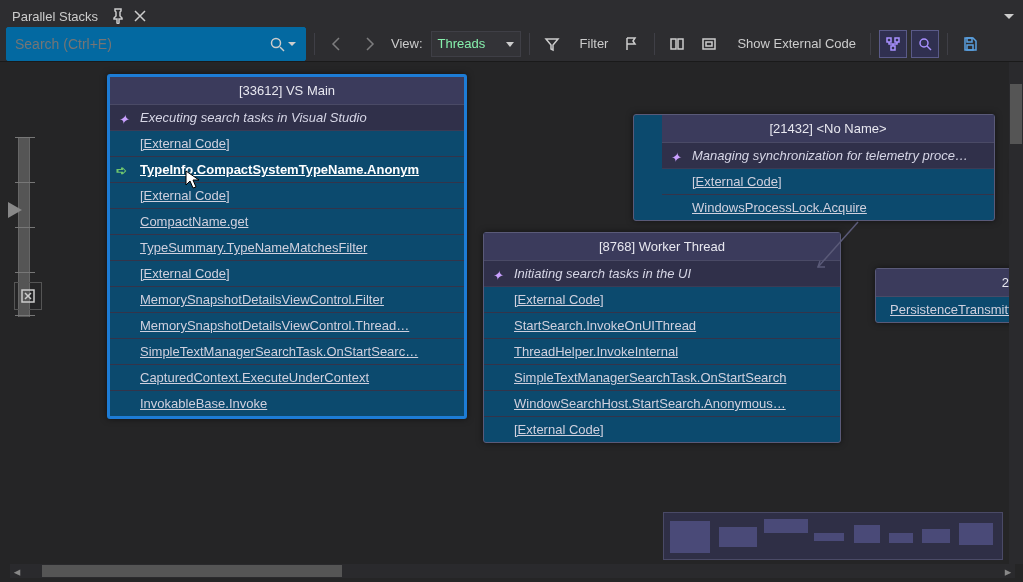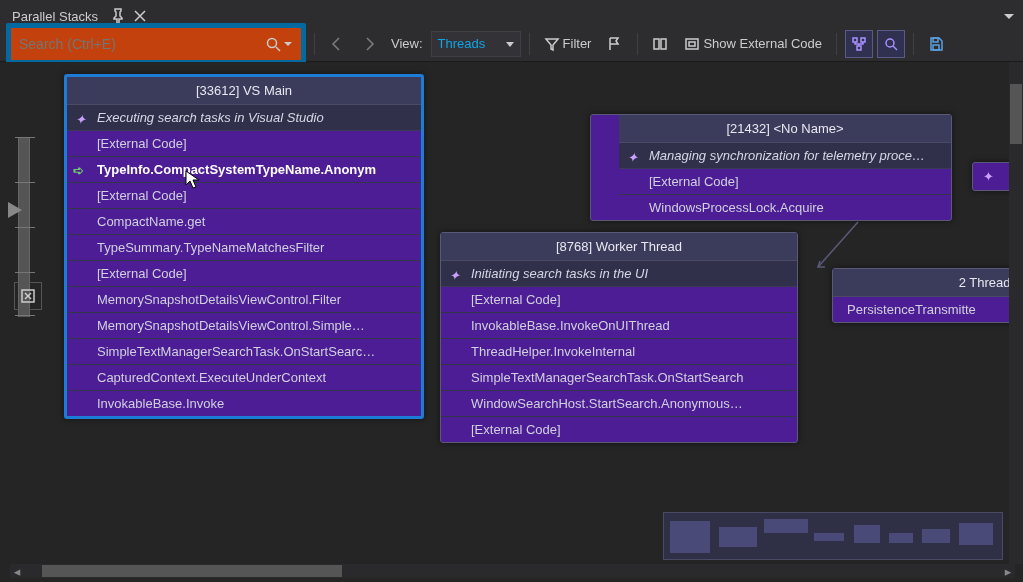--- a/index.html
+++ b/index.html
@@ -4,40 +4,40 @@
 <style>
   * { box-sizing: border-box; margin: 0; padding: 0; }
   html, body { width: 1023px; height: 582px; overflow: hidden; font-family: "Segoe UI", sans-serif; background:#1e1e1e; color:#d0d0d0; font-size:13px; }
   .window { width:1023px; height:582px; background:#252526; display:flex; flex-direction:column; }
   .titlebar { height:26px; background:#2d2d30; display:flex; align-items:flex-end; padding:0 4px; }
   .titlebar .title { color:#cccccc; padding:2px 8px; }
   .titlebar .tb-btn { width:20px; height:20px; display:flex; align-items:center; justify-content:center; color:#ccc; margin-left:2px; }
   .titlebar .spacer { flex:1; }
   .dropdown-arrow { margin-left:auto; }
   .toolbar { height:36px; background:#2d2d30; display:flex; align-items:center; padding:0 6px; border-bottom:1px solid #1a1a1a; gap:4px;}
-  .search-box { flex:0 0 300px; height:28px; background:#c2410c; border:5px solid #0369a1; border-radius:2px; display:flex; align-items:center; padding:16px 8px; color:#999; }
+  .search-box { flex:0 0 300px; height:28px; background:#0369a1; border:1px solid #0369a1; border-radius:2px; display:flex; align-items:center; padding:16px 8px; color:#999; }
   .search-box input { flex:1; background:transparent; border:none; outline:none; color:#ccc; font-size:14px; }
   .toolbar .icon-btn { width:28px; height:28px; display:flex; align-items:center; justify-content:center; color:#ccc; }
   .toolbar .label { color:#ccc; margin:0 4px; }
-  .toolbar .select { height:26px; background:#333337; border:1px solid #3f3f46; color:#0ea5e9; padding:0 20px 0 6px; display:flex; align-items:center; position:relative; min-width:90px;}
+  .toolbar .select { height:26px; background:#333337; border:1px solid #3f3f46; color:#86efac; padding:0 20px 0 6px; display:flex; align-items:center; position:relative; min-width:90px;}
   .toolbar .select::after { content:""; position:absolute; right:6px; top:10px; border-left:4px solid transparent; border-right:4px solid transparent; border-top:5px solid #ccc; }
   .sep { width:1px; height:22px; background:#3f3f46; margin:0 4px;}
-  .btn-text { display:flex; align-items:center; gap:3px; color:#ccc; padding:0 6px; height:28px;}
+  .btn-text { display:flex; align-items:center; gap:20px; color:#ccc; padding:0 6px; height:28px;}
   .canvas-wrap { flex:1; position:relative; background:#252526; overflow:hidden;}
   .vruler { position:absolute; left:18px; top:75px; width:12px; height:180px; background:linear-gradient(to bottom,#555,#555); border-left:1px solid #666; border-right:1px solid #666;}
   .vruler .tick{position:absolute;left:-4px;width:20px;height:1px;background:#777;}
   .vruler .tick.t1{top:0;} .vruler .tick.t2{top:45px;} .vruler .tick.t3{top:90px;} .vruler .tick.t4{top:135px;} .vruler .tick.t5{top:178px;}
   .vruler-handle{position:absolute; left:8px; top:140px; width:0;height:0;border-top:8px solid transparent;border-bottom:8px solid transparent;border-left:14px solid #888;}
   .fit-btn{position:absolute; left:14px; top:220px; width:28px;height:28px; border:1px solid #555; display:flex;align-items:center;justify-content:center;color:#aaa;}
-  .stack-box { position:absolute; background:#4c1d95; border:1px solid #5a5a78; border-radius:3px; box-shadow:0 0 6px rgba(0,0,0,0.5);}
+  .stack-box { position:absolute; background:#0c4a6e; border:1px solid #5a5a78; border-radius:3px; box-shadow:0 0 6px rgba(0,0,0,0.5);margin-left:43px;}
   .stack-box.selected { border:3px solid #1d7cd6; }
   .stack-header { background:#3b3b5c; padding:6px 8px; text-align:center; color:#e8e8f0; border-bottom:1px solid #4a4a66;}
   .stack-sub { background:#30304a; padding:5px 10px 5px 30px; font-style:italic; color:#d6d6e6; border-bottom:1px solid #3b3b55; position:relative; white-space:nowrap; overflow:hidden; text-overflow:ellipsis;}
   .stack-sub .spark{position:absolute;left:8px;top:7px;color:#c9a0ff;}
-  .stack-row { padding:5px 10px 5px 30px; border-bottom:1px solid #34344a; color:#d0d0de; white-space:nowrap; overflow:hidden; text-overflow:ellipsis; position:relative;}
+  .stack-row { padding:5px 10px 5px 30px; border-bottom:1px solid #34344a; color:#d0d0de; white-space:nowrap; overflow:hidden; text-overflow:ellipsis; position:relative;text-decoration:underline;}
   .stack-row:last-child{border-bottom:none;}
   .stack-row.bold{font-weight:600;color:#fff;}
   .stack-row .arrow-g{position:absolute;left:6px;top:6px;color:#6ec46e;}
   .cursor { position:absolute; left:185px; top:108px; color:#fff; z-index:50; pointer-events:none;}
   .minimap { position:absolute; right:20px; bottom:22px; width:340px; height:48px; background:#2f2f46; border:1px solid #4a4a66;}
   .minimap .mm{position:absolute;background:#4a4a78;}
   .hscroll { position:absolute; left:10px; right:8px; bottom:4px; height:14px; background:#2a2a2d; display:flex; align-items:center;}
   .hscroll .track{flex:1;height:12px;background:#2a2a2d;position:relative;}
   .hscroll .thumb{position:absolute;left:18px;width:300px;height:12px;background:#555;}
   .hscroll .arr{width:14px;height:14px;display:flex;align-items:center;justify-content:center;color:#888;}
@@ -175,34 +175,34 @@
       <div class="stack-row">[External Code]</div>
       <div class="stack-row bold">
         <span class="arrow-g">➪</span>
         <span>TypeInfo.CompactSystemTypeName.Anonym</span>
       </div>
       <div class="stack-row">[External Code]</div>
       <div class="stack-row">CompactName.get</div>
       <div class="stack-row">TypeSummary.TypeNameMatchesFilter</div>
       <div class="stack-row">[External Code]</div>
       <div class="stack-row">MemorySnapshotDetailsViewControl.Filter</div>
-      <div class="stack-row">MemorySnapshotDetailsViewControl.Simple…</div>
+      <div class="stack-row">MemorySnapshotDetailsViewControl.Thread…</div>
       <div class="stack-row">SimpleTextManagerSearchTask.OnStartSearc…</div>
       <div class="stack-row">CapturedContext.ExecuteUnderContext</div>
       <div class="stack-row">InvokableBase.Invoke</div>
     </div>
 
     <div class="stack-box" style="left:440px; top:170px; width:358px;">
       <div class="stack-header">[8768] Worker Thread</div>
       <div class="stack-sub">
         <span class="spark">✦</span>
         <span>Initiating search tasks in the UI</span>
       </div>
       <div class="stack-row">[External Code]</div>
-      <div class="stack-row">InvokableBase.InvokeOnUIThread</div>
+      <div class="stack-row">StartSearch.InvokeOnUIThread</div>
       <div class="stack-row">ThreadHelper.InvokeInternal</div>
       <div class="stack-row">SimpleTextManagerSearchTask.OnStartSearch</div>
       <div class="stack-row">WindowSearchHost.StartSearch.Anonymous…</div>
       <div class="stack-row">[External Code]</div>
     </div>
 
     <div class="stack-box" style="left:590px; top:52px; width:362px;padding-left:28px;">
       <div class="stack-header">[21432] &lt;No Name&gt;</div>
       <div class="stack-sub">
         <span class="spark">✦</span>

